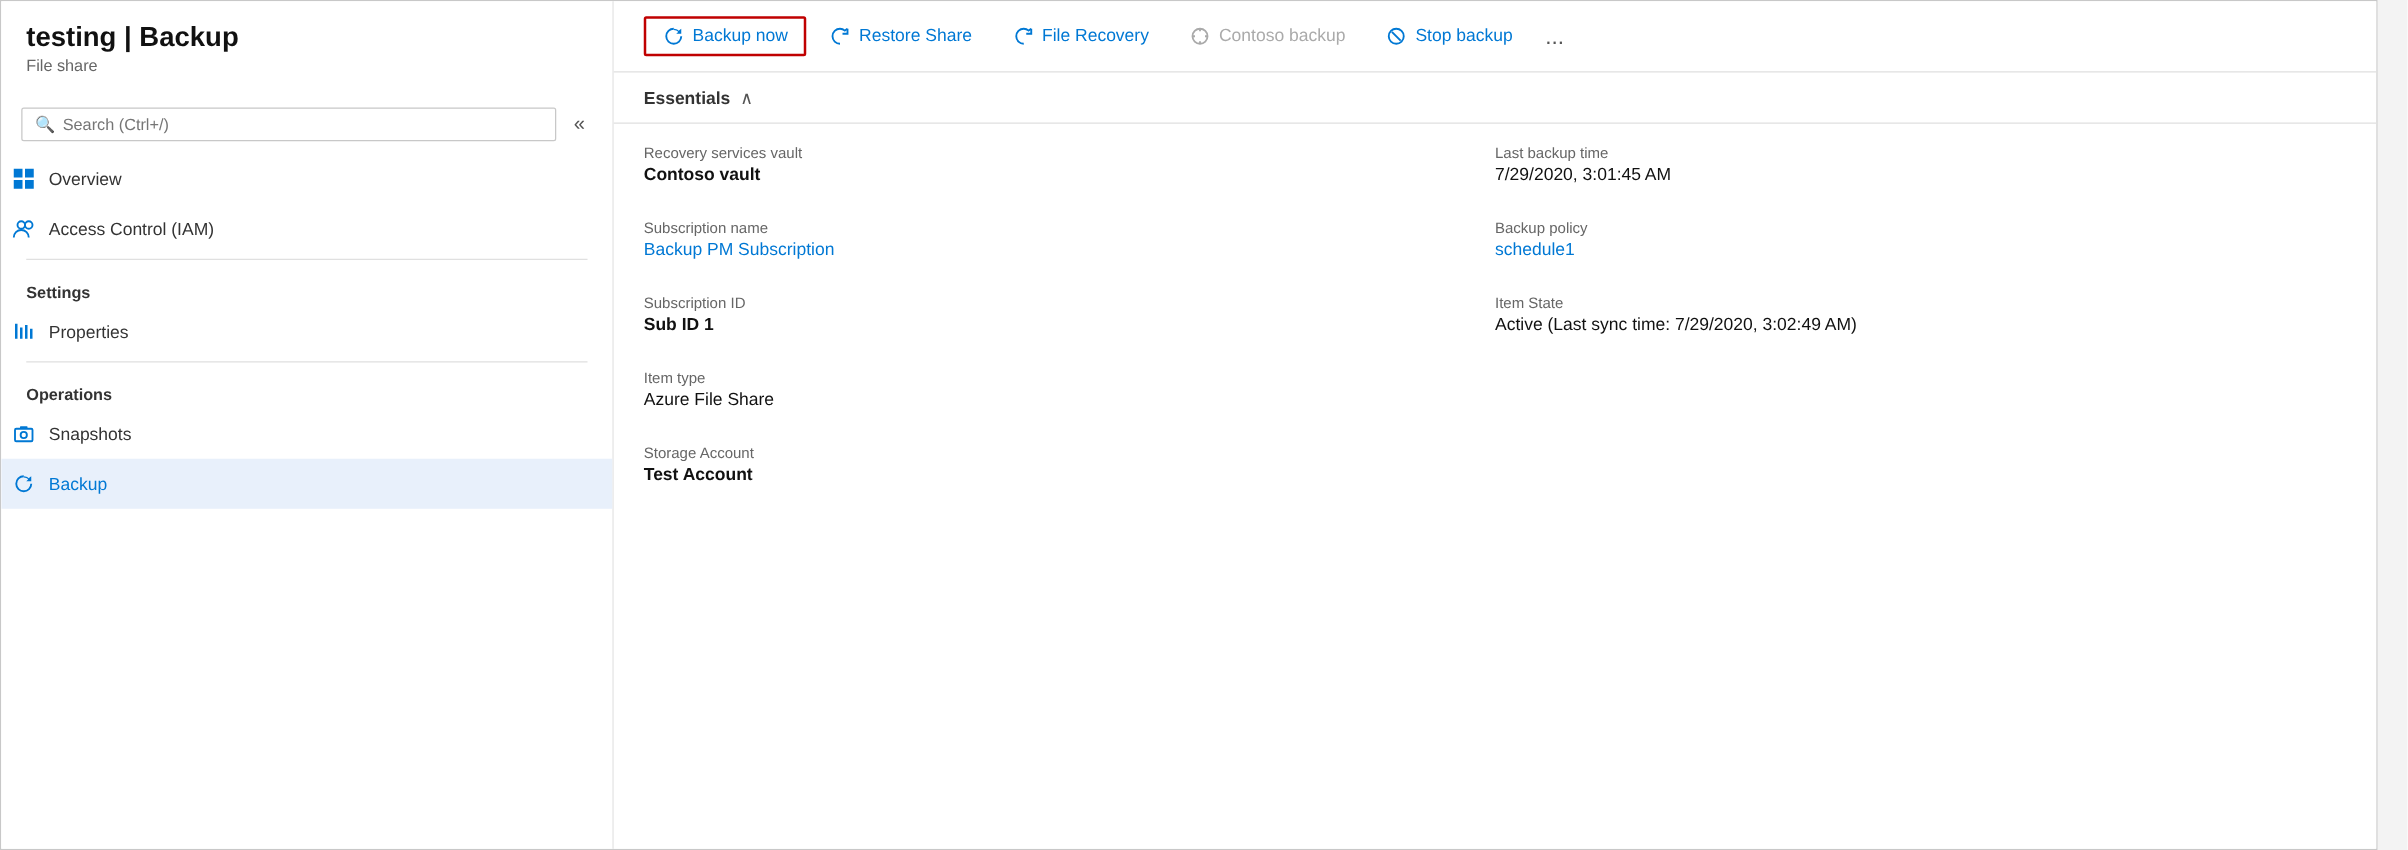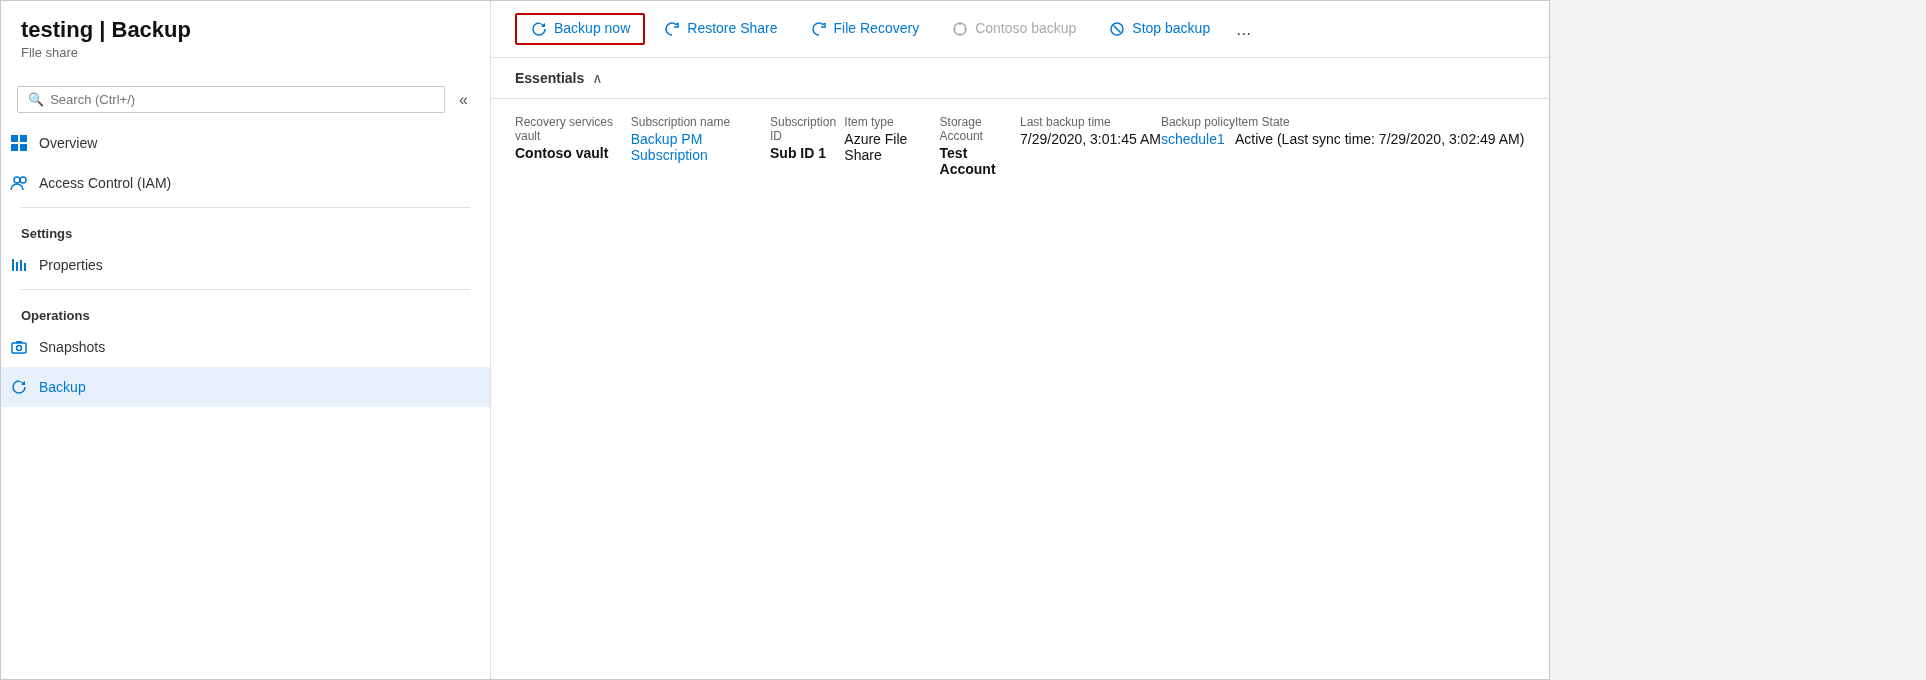--- a/index.html
+++ b/index.html
@@ -6,21 +6,21 @@
     body {
       font-family: 'Segoe UI', Arial, sans-serif;
       font-size: 13px;
       background: #f3f3f3;
       color: #333;
       width: 1926px;
       min-height: 680px;
     }
     .app-container {
       display: flex;
-      width: 1550px;
+      width: 1902px;
       min-height: 680px;
       background: #fff;
       border: 1px solid #c8c8c8;
     }
 
     
     .sidebar {
       width: 490px;
       min-width: 490px;
       background: #fff;
@@ -185,22 +185,22 @@
 
     
     .info-grid {
       display: grid;
       grid-template-columns: 1fr 1fr;
       padding: 16px 24px 24px 24px;
       gap: 0;
     }
     .info-left, .info-right {
       display: flex;
-      flex-direction: row;
-      gap: 0;
+      flex-direction: column;
+      gap: 12px;
     }
     .info-row {
       margin-bottom: 16px;
     }
     .info-label {
       font-size: 12px;
       color: #666;
       margin-bottom: 2px;
     }
     .info-value {

